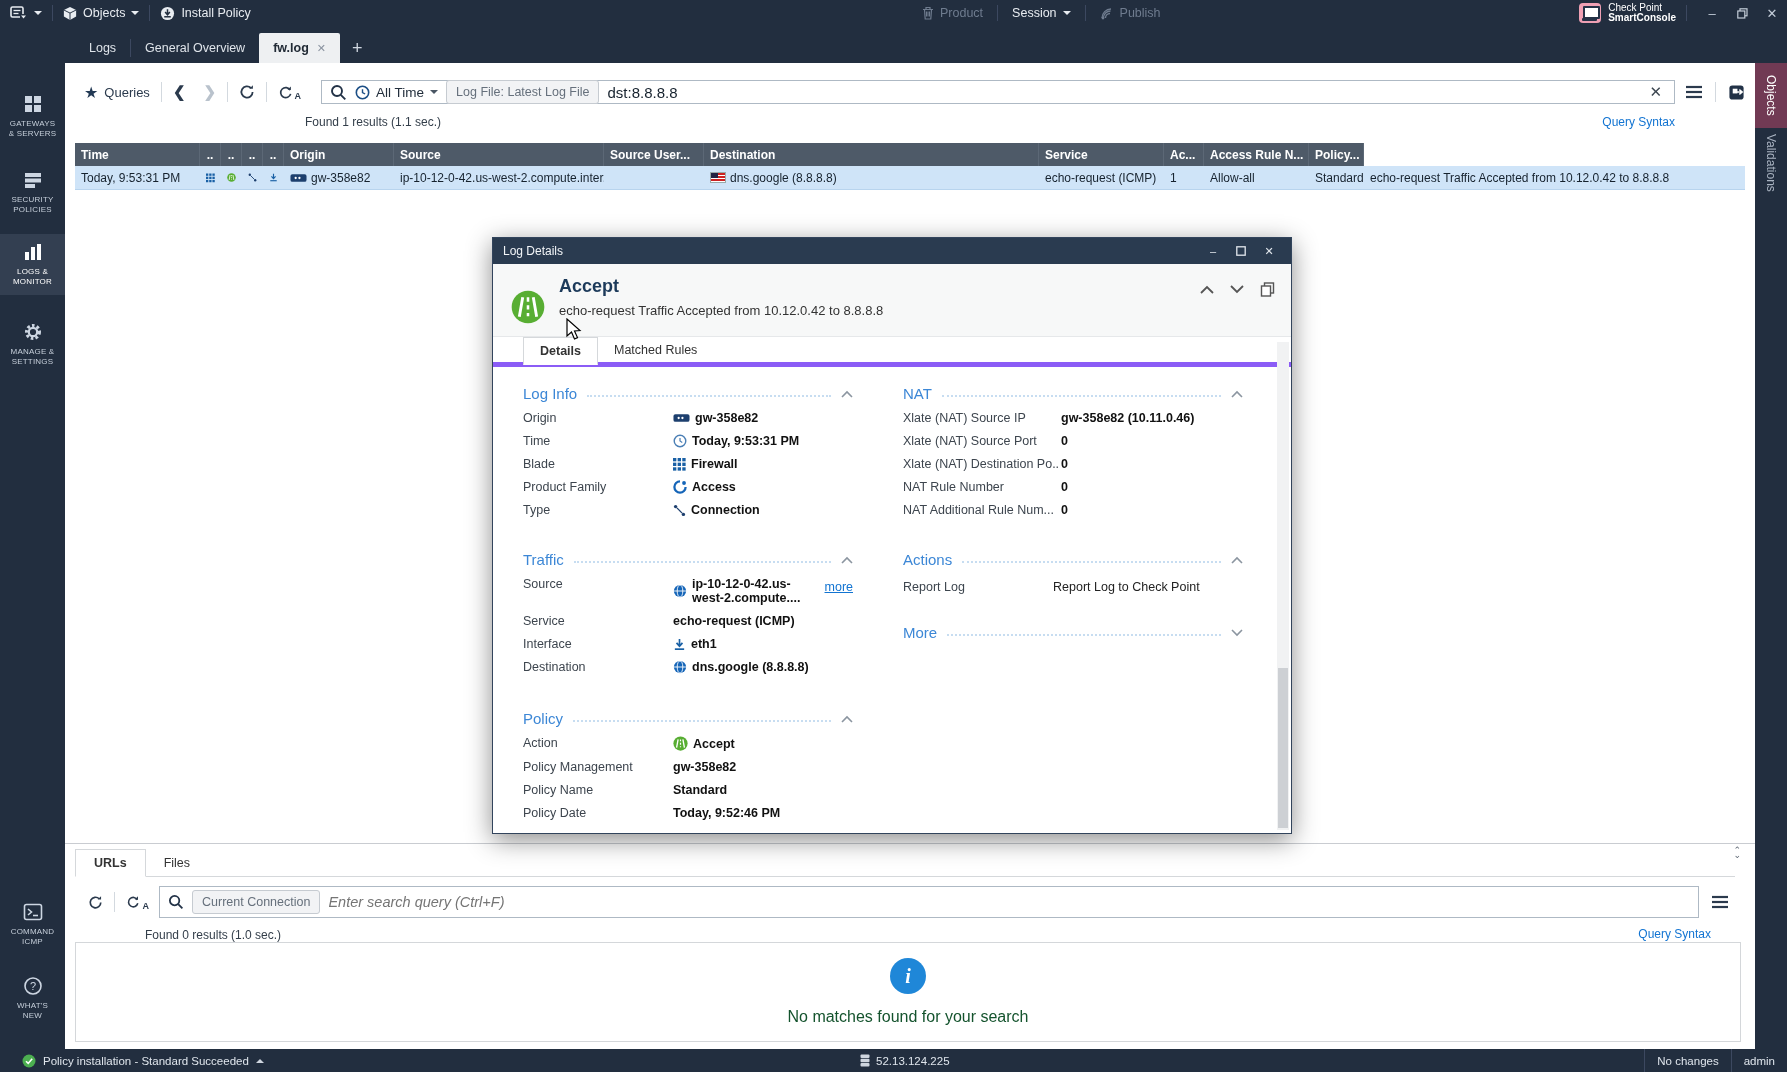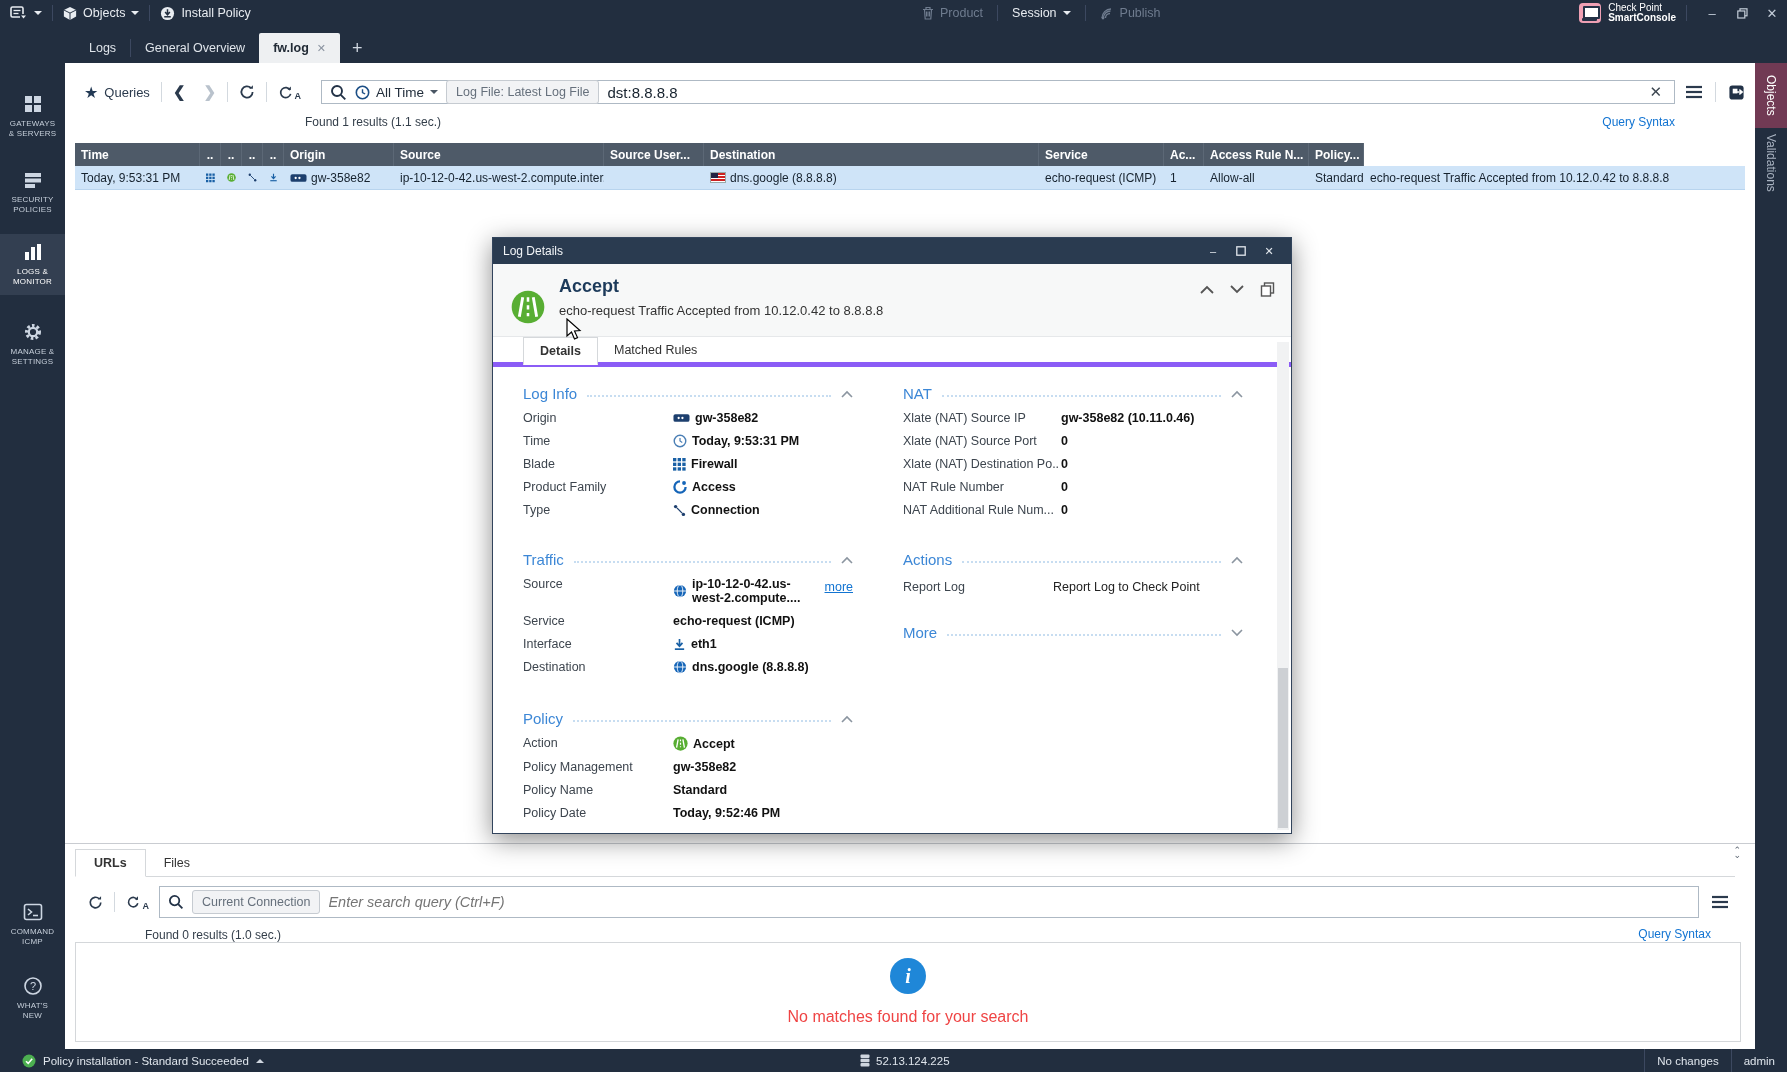--- a/index.html
+++ b/index.html
@@ -86,21 +86,21 @@
   .bp-tabs { position:absolute; left:10px; top:6px; display:flex; align-items:flex-end; height:27px; width:1660px; border-bottom:1px solid #d5d8db; }
   .bp-tab { padding:6px 18px; font-size:12.5px; color:#333; cursor:default; }
   .bp-tab.active { font-weight:bold; border:1px solid #d5d8db; border-bottom:1px solid #fff; background:#fff; margin-bottom:-1px; }
   .bp-toolbar { position:absolute; left:14px; top:42px; width:1662px; display:flex; align-items:center; color:#2b3a4d; }
   .bp-search { flex:1; height:32px; border:1px solid #aeb9c4; display:flex; align-items:center; gap:8px; padding:0 8px; margin-left:10px; }
   .bp-input { flex:1; border:none; outline:none; font-size:14.5px; font-style:italic; color:#8a949e; font-family:"Liberation Sans",sans-serif; }
   .bp-found { position:absolute; left:80px; top:84px; font-size:12px; color:#333e4a; }
   .bp-syntax { position:absolute; right:44px; top:83px; font-size:12px; }
   .emptybox { position:absolute; left:10px; top:98px; width:1666px; height:100px; border:1px solid #d4d7da; display:flex; flex-direction:column; align-items:center; justify-content:center; gap:14px; }
   .infocircle { width:36px; height:36px; border-radius:50%; background:#1f87d8; color:#fff; font-weight:bold; font-size:20px; display:flex; align-items:center; justify-content:center; font-family:"Liberation Serif",serif; font-style:italic; }
-  .empty-text { font-size:16px; color:#ef4444; }
+  .empty-text { font-size:16px; color:#14532d; }
 
   
   .statusbar { position:absolute; left:0; top:1049px; width:1787px; height:23px; background:#222e3f; color:#dfe5ec; display:flex; align-items:center; font-size:11.5px; z-index:6;padding-left:12px; }
   .sb-left { display:flex; align-items:center; gap:7px; padding-left:10px; }
   .sb-center { position:absolute; left:860px; display:flex; align-items:center; gap:6px; }
   .sb-right { position:absolute; right:0; display:flex; align-items:center; height:23px; }
   .sb-cell { padding:0 12px; height:23px; display:flex; align-items:center; border-left:1px solid #3c4860; }
   .caret-up { width:0; height:0; border-left:4px solid transparent; border-right:4px solid transparent; border-bottom:4px solid #cfd6df; display:inline-block; }
 
   

